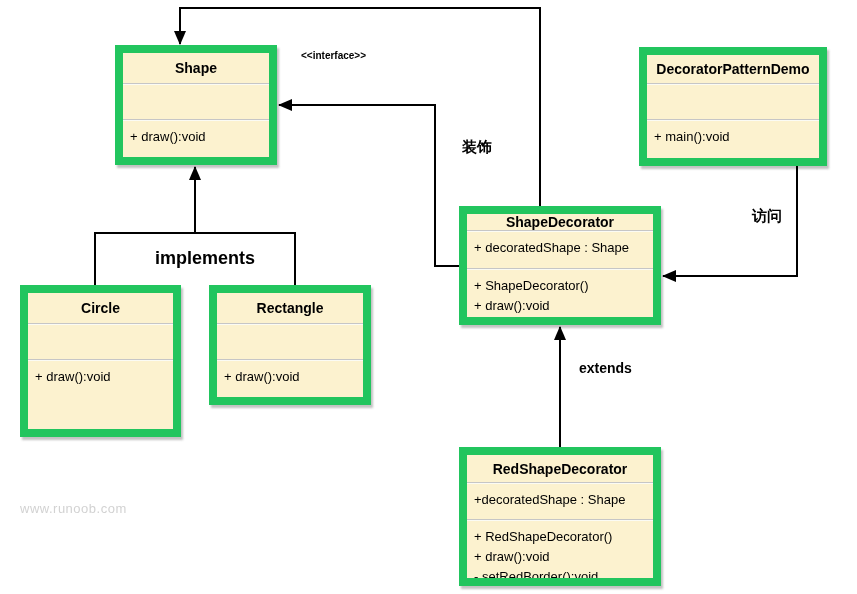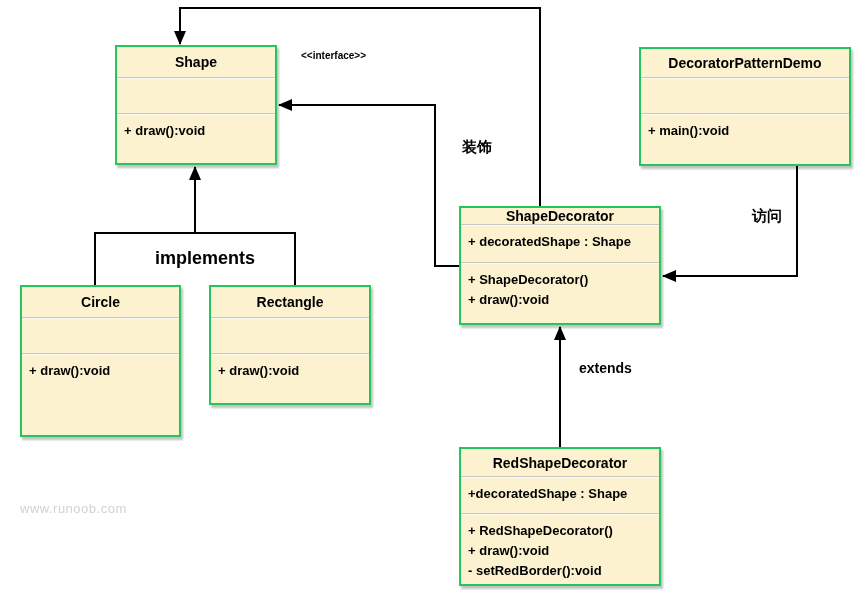--- a/index.html
+++ b/index.html
@@ -7,21 +7,21 @@
     position:relative;
     width:857px;height:594px;
     background:#ffffff;
     font-family:"Liberation Sans","DejaVu Sans",sans-serif;
     overflow:hidden;
   }
   .uml-class{
     position:absolute;
     box-sizing:border-box;
     background:#FCF2CF;
-    border:2px solid #22c55e;
+    border:8px solid #22c55e;
     box-shadow:2px 3px 2px rgba(120,120,120,0.45);
     display:flex;
     flex-direction:column;
   }
   .uml-title{
     display:flex;align-items:center;justify-content:center;
     font-weight:bold;font-size:14px;color:#000;
     flex:0 0 auto;
   }
   .uml-sep{
@@ -30,21 +30,20 @@
     border-top:1px solid #C6C6C6;
     border-bottom:1px solid #FBFBF4;
   }
   .uml-section{
     box-sizing:border-box;
     padding:6px 18px 0 7px;
     font-size:13px;color:#000;
     line-height:20px;
     flex:0 0 auto;
     overflow:hidden;
-    font-weight:bold;
   }
   .uml-section.grow{flex:1 1 auto;}
   .lbl{
     position:absolute;
     font-weight:bold;color:#000;
     white-space:nowrap;
   }
   #watermark{
     position:absolute;
     left:20px;top:501px;
@@ -66,21 +65,21 @@
   <div class="uml-class" style="left:115px;top:45px;width:162px;height:120px">
     <div class="uml-title" style="height:30px">Shape</div>
     <div class="uml-sep"></div>
     <div class="uml-section" style="height:34px"></div>
     <div class="uml-sep"></div>
     <div class="uml-section grow">
       <div>+ draw():void</div>
     </div>
   </div>
 
-  <div class="uml-class" style="left:639px;top:47px;width:212px;height:119px">
+  <div class="uml-class" style="left:639px;top:47px;width:188px;height:119px">
     <div class="uml-title" style="height:28px">DecoratorPatternDemo</div>
     <div class="uml-sep"></div>
     <div class="uml-section" style="height:34px"></div>
     <div class="uml-sep"></div>
     <div class="uml-section grow">
       <div>+ main():void</div>
     </div>
   </div>
 
   <div class="uml-class" style="left:459px;top:206px;width:202px;height:119px">

